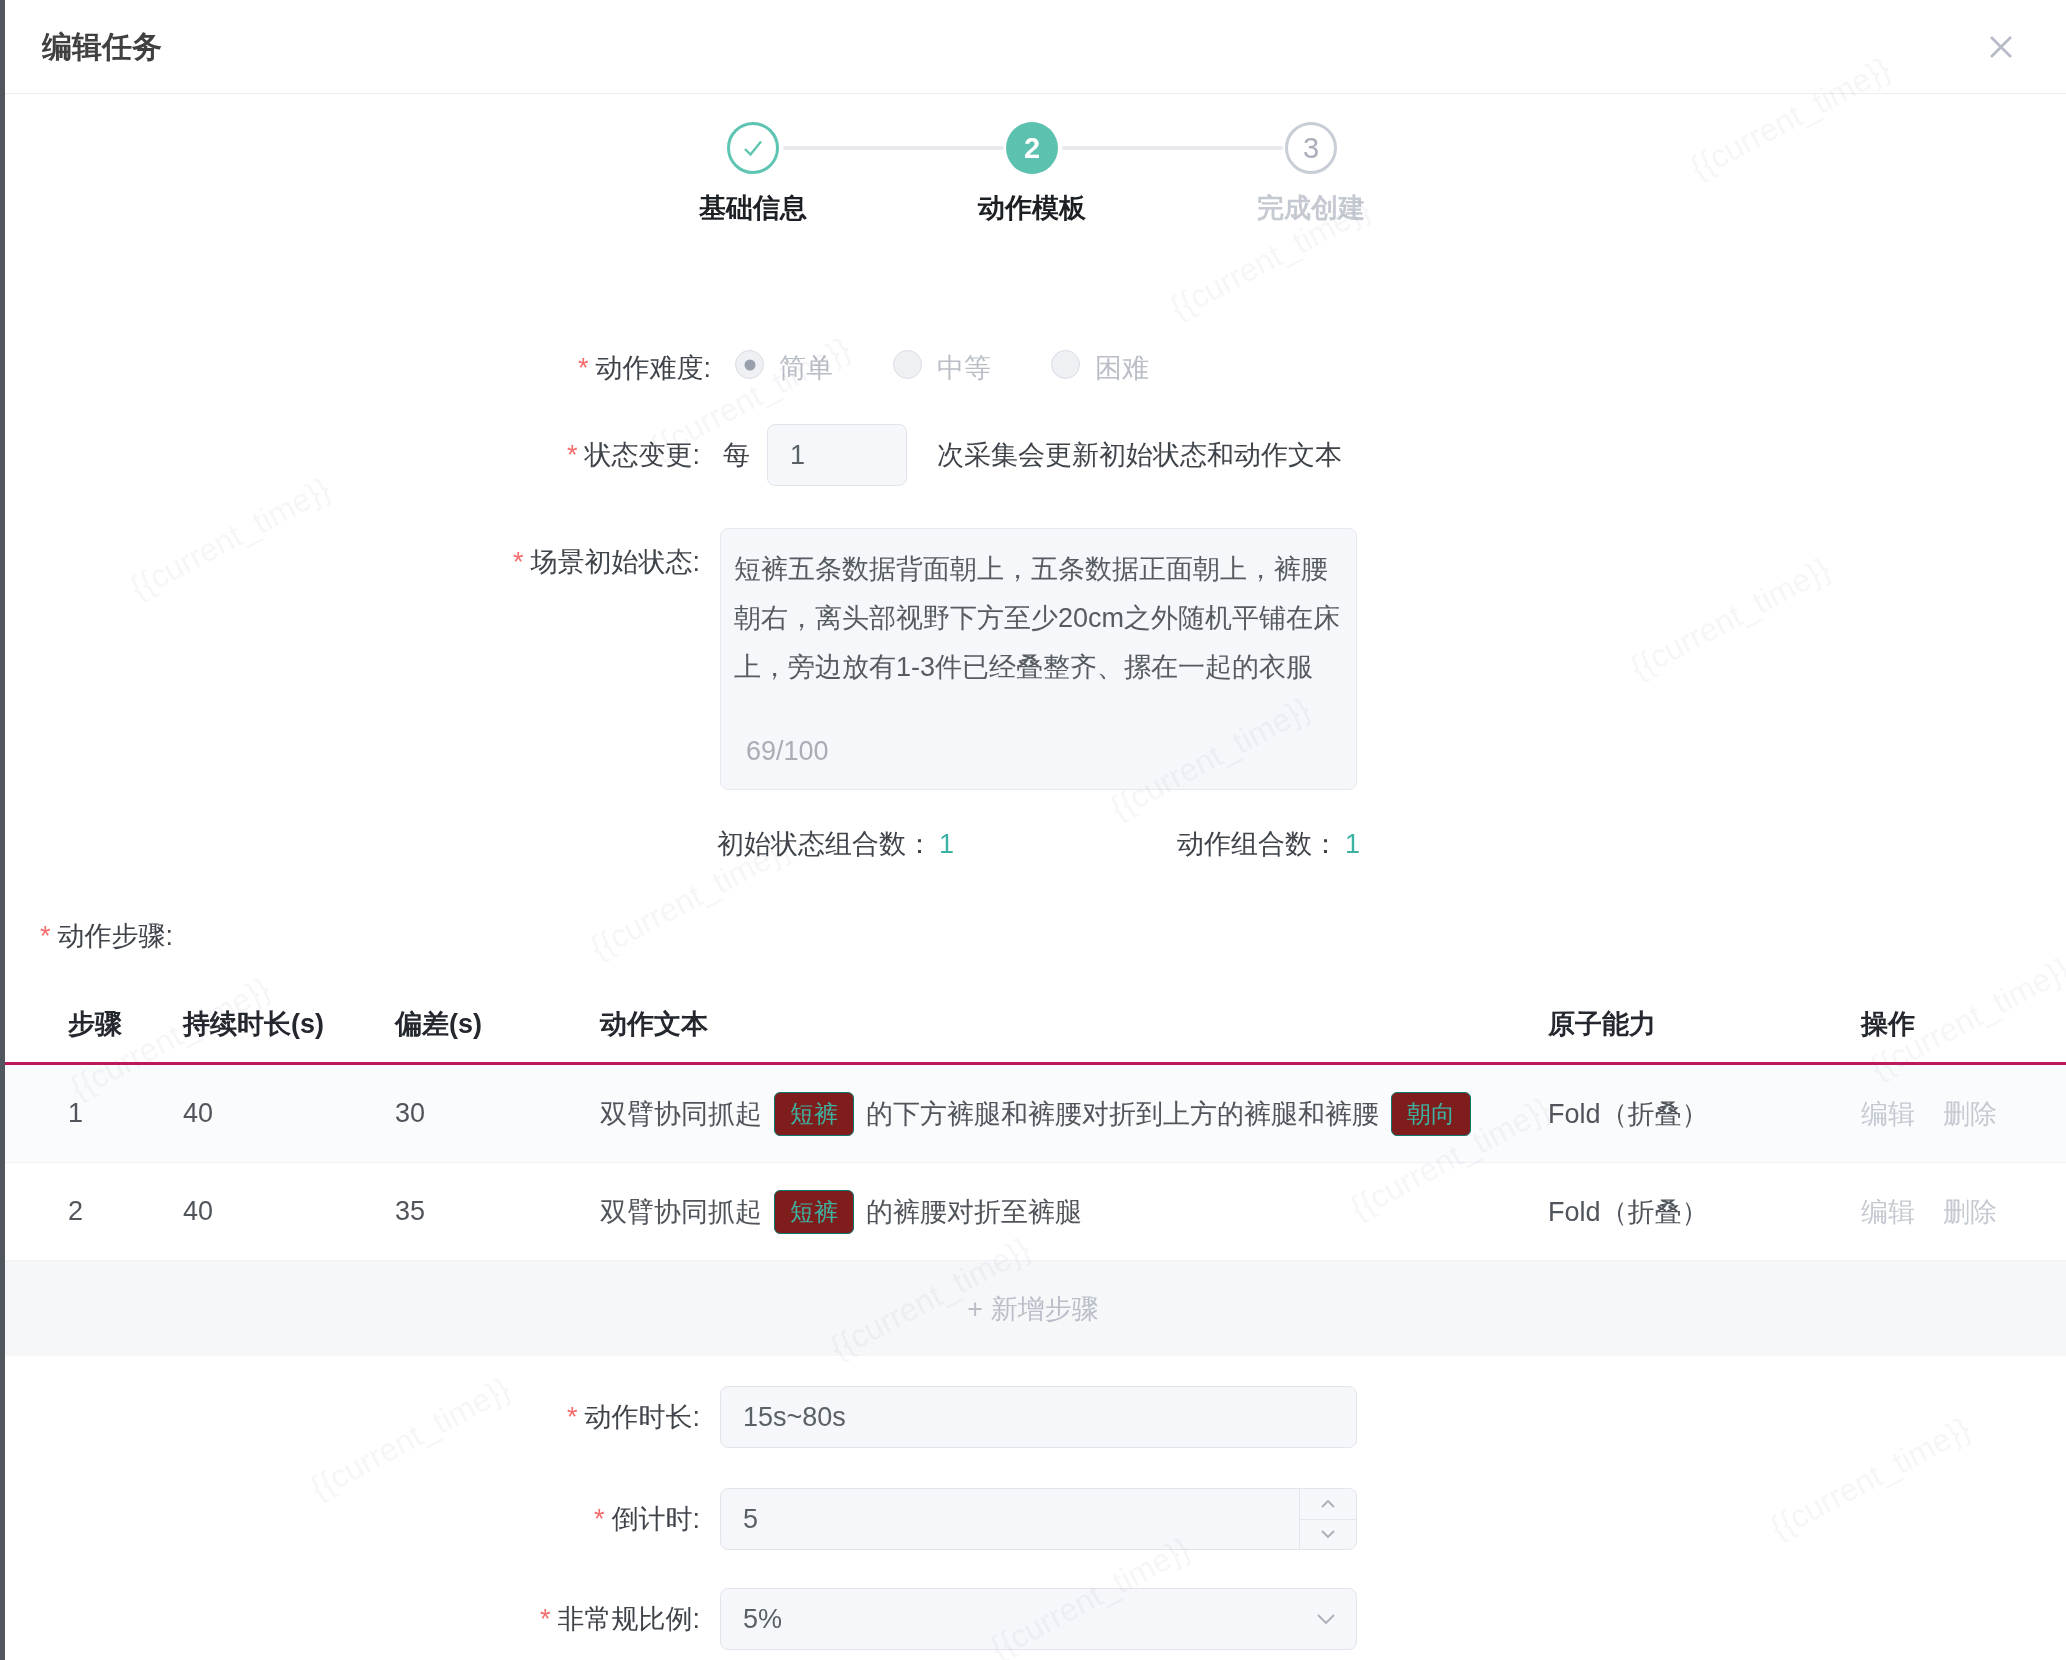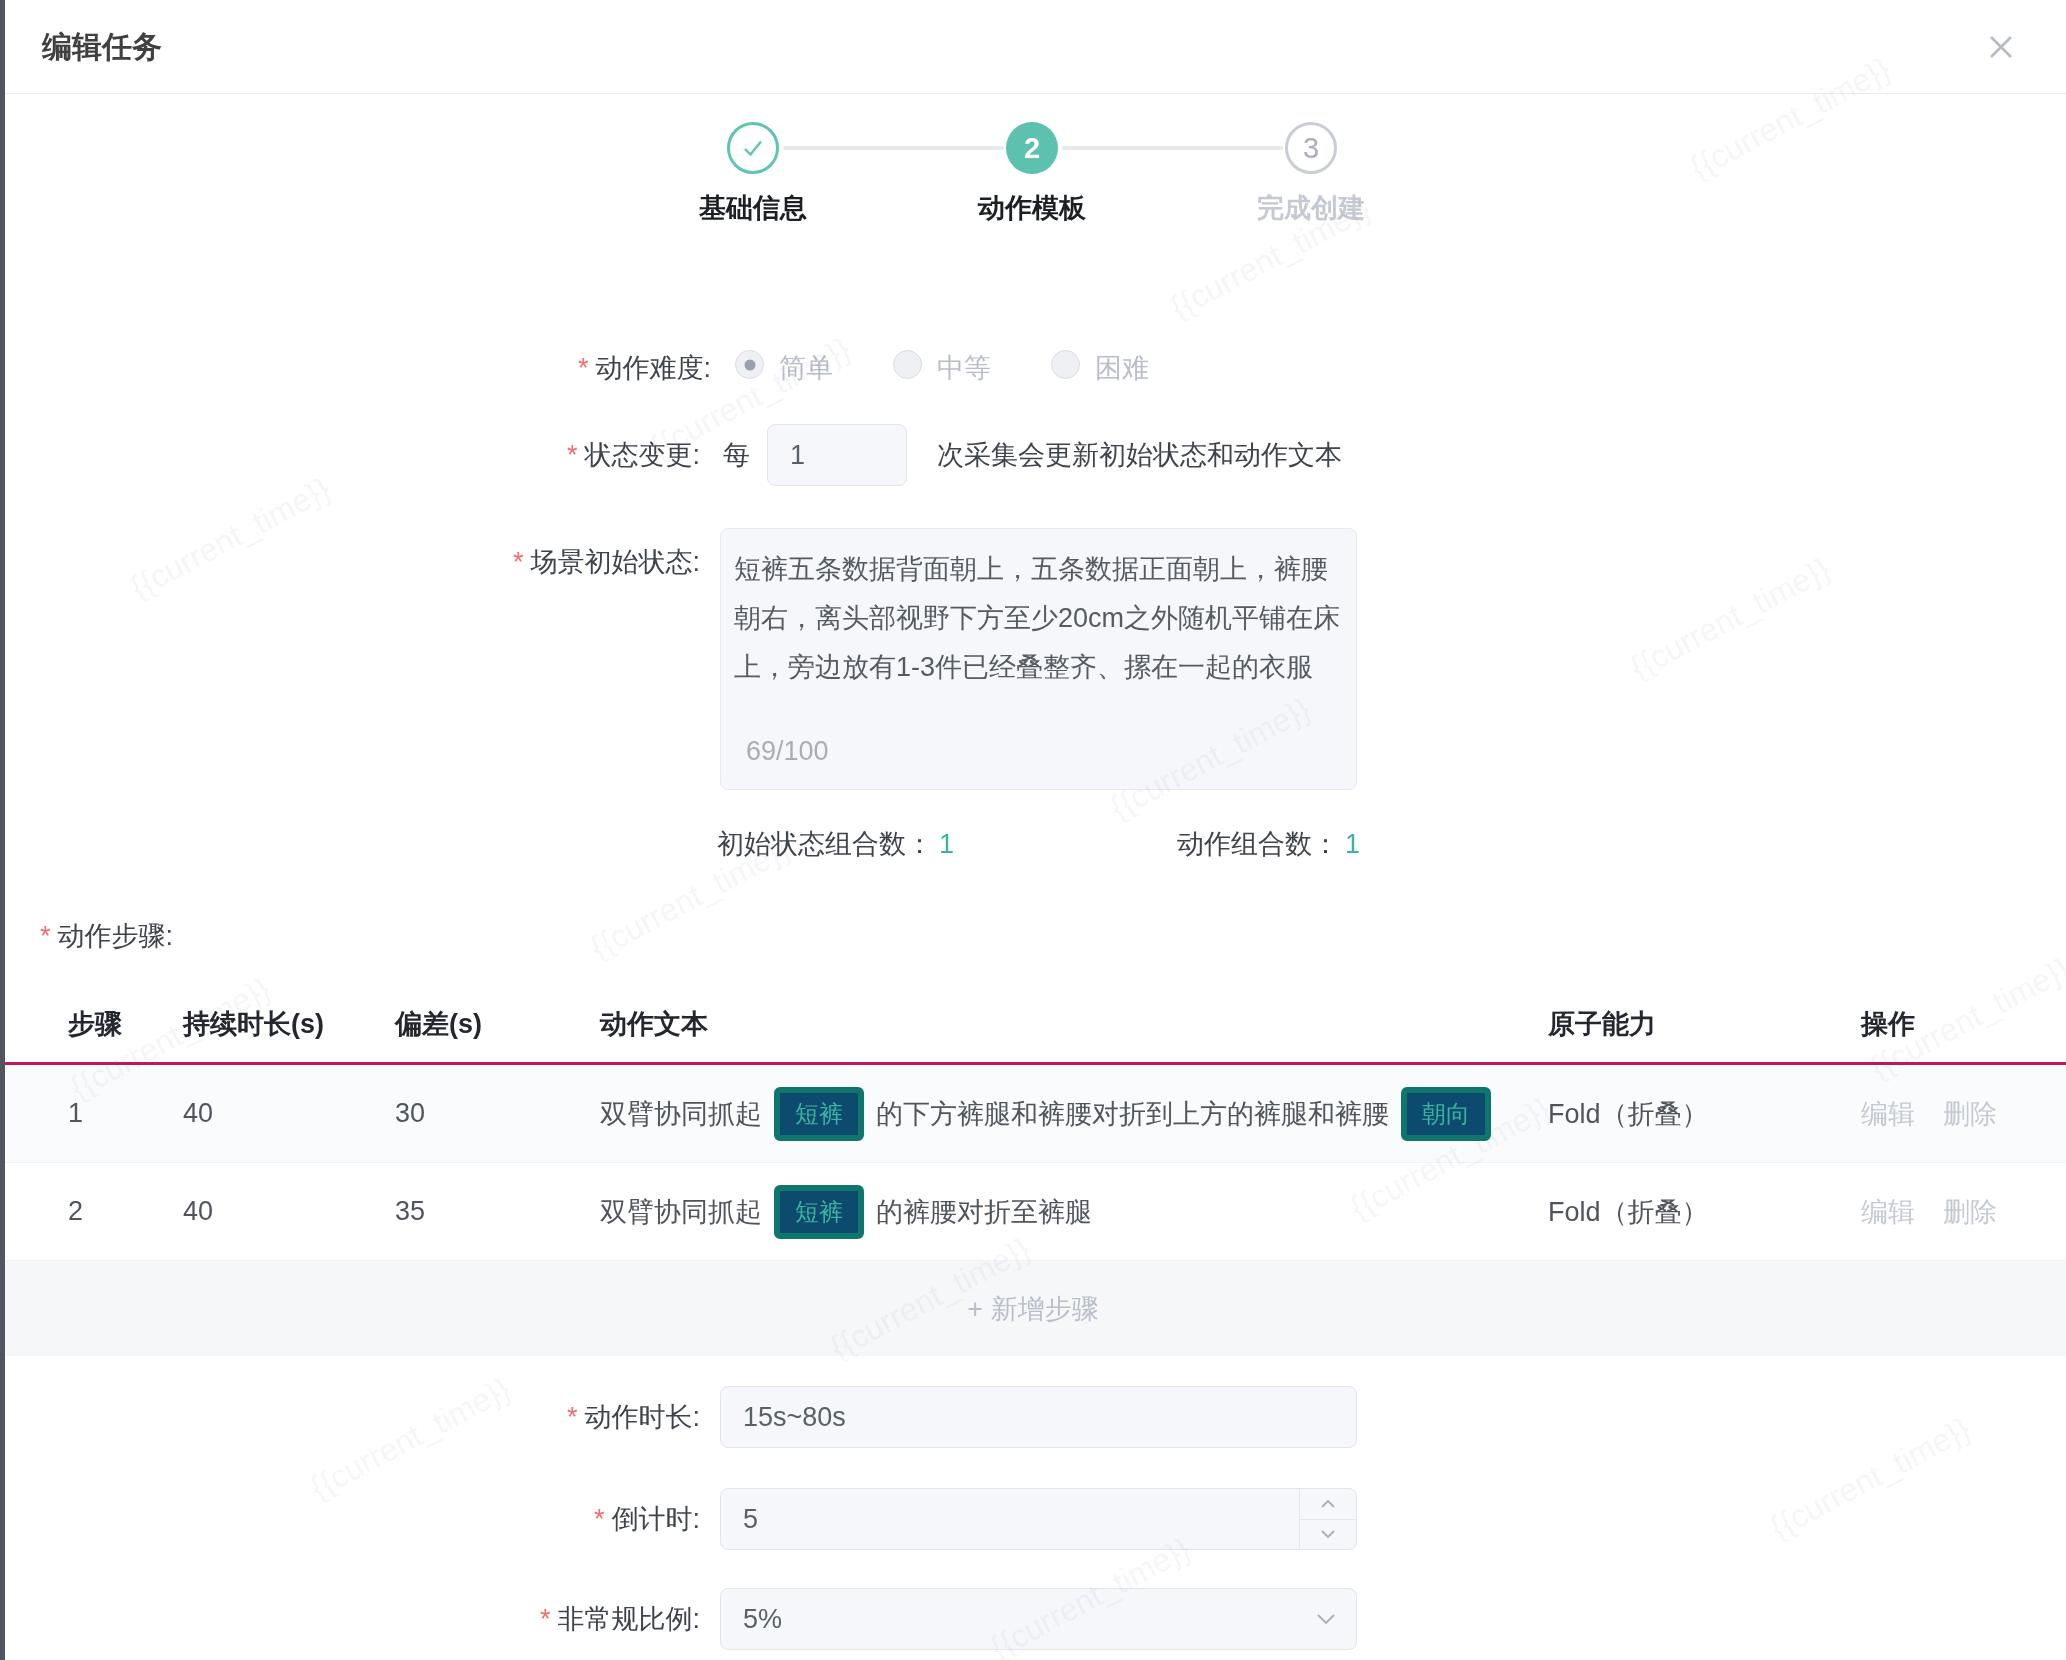--- a/index.html
+++ b/index.html
@@ -56,21 +56,21 @@
   .t-row.striped{background:#fafbfd;}
   .t-add{position:relative;height:95px;background:#f6f7f9;display:flex;align-items:center;justify-content:center;font-size:27px;color:#b9bec8;cursor:pointer;}
   .cell{position:absolute;top:0;height:100%;display:flex;align-items:center;font-size:27px;color:#50555c;}
   .c-step{left:68px;width:95px;}
   .c-duration{left:183px;width:195px;}
   .c-deviation{left:395px;width:185px;}
   .c-text{left:600px;width:940px;flex-wrap:wrap;}
   .c-ability{left:1548px;width:295px;}
   .c-action{left:1861px;width:195px;gap:28px;}
   .t-header .cell{font-weight:700;color:#24282e;}
-  .tag{display:inline-block;margin:4px 12px;padding:6px 15px;font-size:24px;line-height:1.25;border-radius:6px;background:#0c4a6e;border:6px solid #0f766e;color:#3eb2a1;white-space:nowrap;}
+  .tag{display:inline-block;margin:4px 12px;padding:6px 15px;font-size:24px;line-height:1.25;border-radius:6px;background:#7f1d1d;border:1px solid #0f766e;color:#3eb2a1;white-space:nowrap;}
   .link-disabled{color:#c5c9d1;cursor:pointer;}
 
   
   .spinner{position:absolute;right:0;top:0;width:57px;height:100%;border-left:1px solid #e3e6eb;box-sizing:border-box;display:flex;flex-direction:column;}
   .spin-btn{flex:1;display:flex;align-items:center;justify-content:center;cursor:pointer;}
   .spin-btn.up{border-bottom:1px solid #e3e6eb;}
   .select-arrow{position:absolute;right:20px;top:50%;transform:translateY(-50%);display:flex;}
 
   
   .wm-layer{position:absolute;left:0;top:0;width:100%;height:100%;z-index:6;pointer-events:none;overflow:hidden;}

